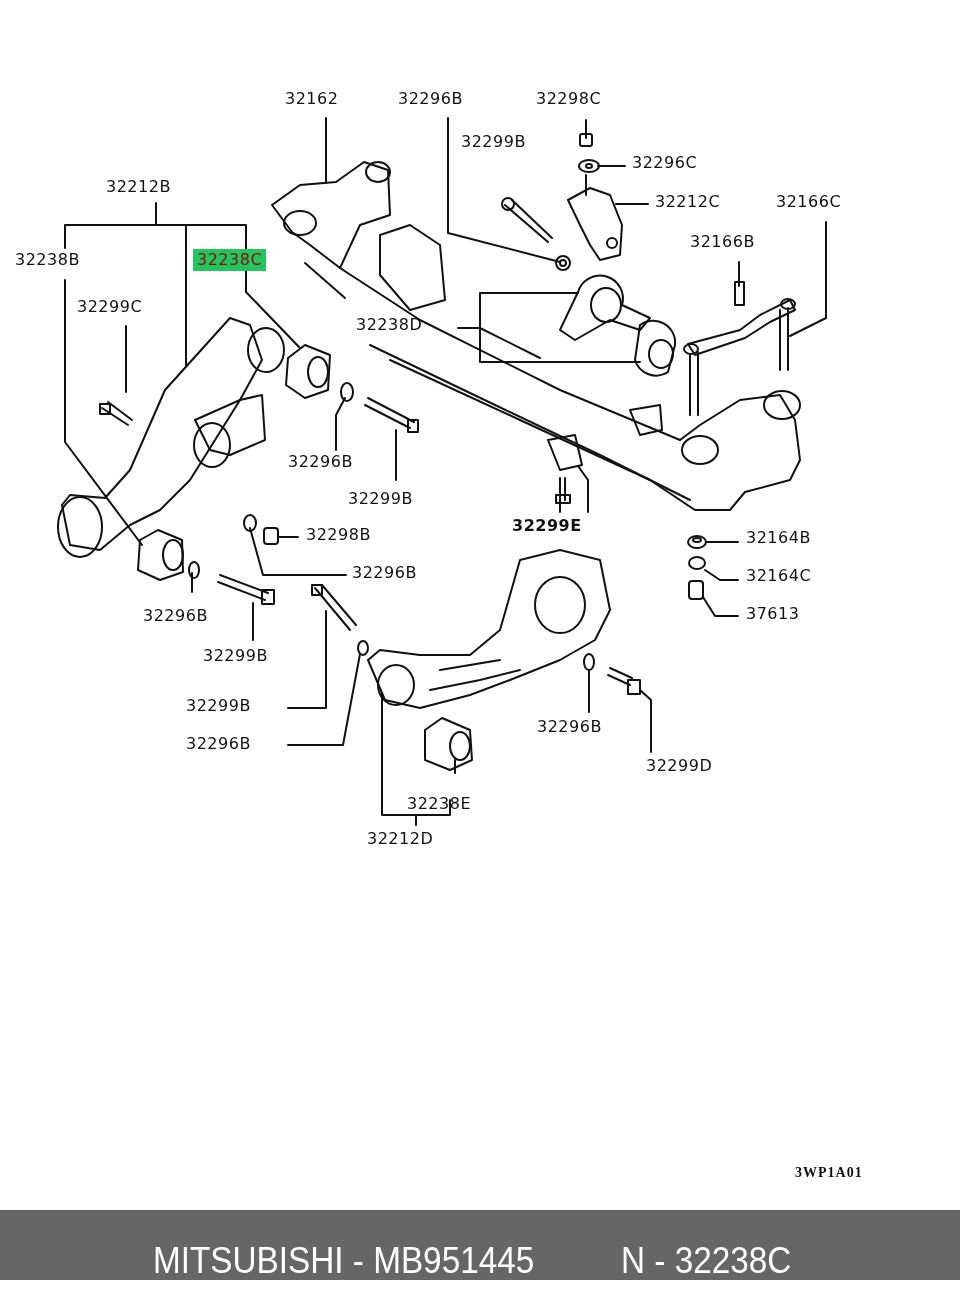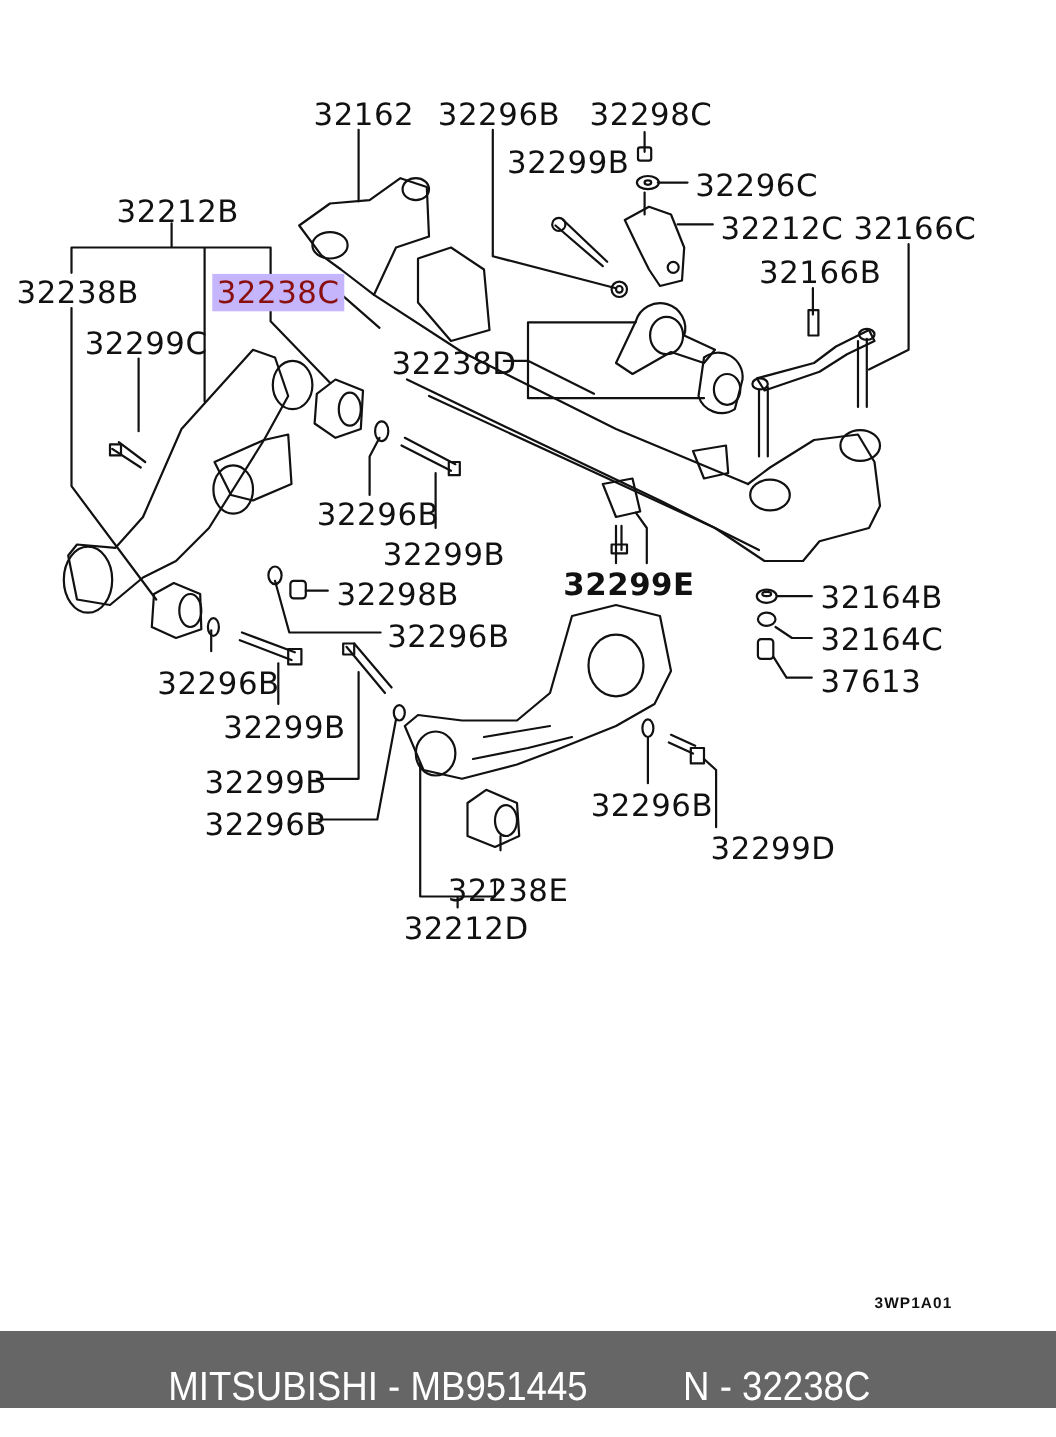--- a/index.html
+++ b/index.html
@@ -1,21 +1,21 @@
 <!DOCTYPE html>
 <html><head>
 <meta charset="utf-8">
 <style>
   html, body { margin: 0; padding: 0; background: #ffffff; }
   body { width: 960px; height: 1306px; position: relative; overflow: hidden; font-family: "DejaVu Sans", sans-serif; }
   #diagram { position: absolute; left: 0; top: 0; width: 960px; height: 1210px; background: #ffffff; }
   #diagram svg { position: absolute; left: 0; top: 0; }
-  .lbl { position: absolute; font-family: "DejaVu Sans", sans-serif; font-size: 28px; color: #111; line-height: 1; white-space: nowrap; letter-spacing: 0.5px; }
-  .lbl.hl { background: #c4b5fd; color: #8a0f0f; padding: 3px 4px; margin: -3px -4px; }
-  .code { position: absolute; font-family: Liberation Sans, sans-serif; font-size: 14px; font-weight: bold; color: #111; letter-spacing: 1px; margin-top: 11px; }
+  .lbl { position: absolute; font-family: "DejaVu Sans", sans-serif; font-size: 16px; color: #111; line-height: 1; white-space: nowrap; letter-spacing: 0.5px; }
+  .lbl.hl { background: #22c55e; color: #8a0f0f; padding: 3px 4px; margin: -3px -4px; }
+  .code { position: absolute; font-family: Liberation Serif, serif; font-size: 14px; font-weight: bold; color: #111; letter-spacing: 1px; }
   #footer { position: absolute; left: 0; top: 1210px; width: 960px; height: 70px; background: #666666; }
   #footer .txt { position: absolute; top: 30px; font-family: "Liberation Sans", sans-serif; font-size: 37px; color: #ffffff; transform: scaleX(0.9); transform-origin: left center; }
 </style>
 </head>
 <body>
 
 <div id="diagram">
   <svg width="960" height="1210" viewBox="0 0 960 1210" fill="none" stroke="#111" stroke-width="2" stroke-linejoin="round" stroke-linecap="round">
 
     <g stroke-width="2">

